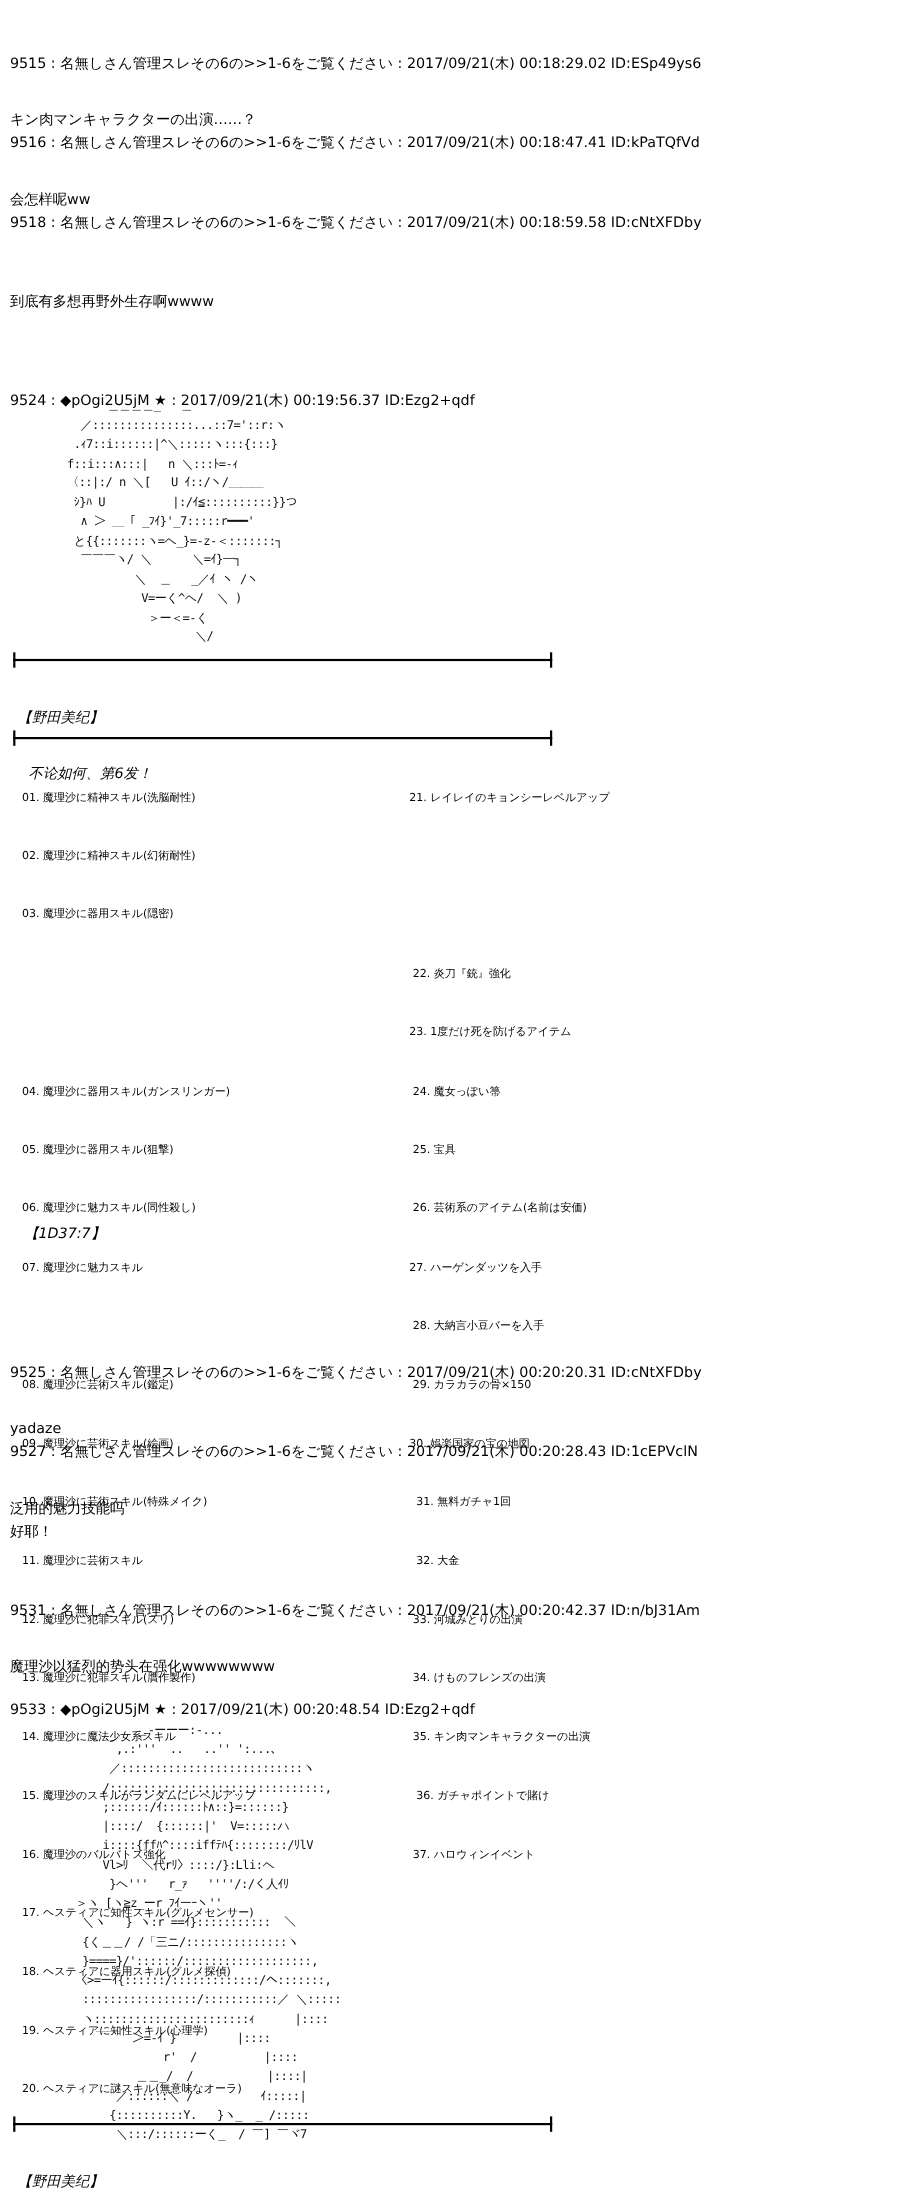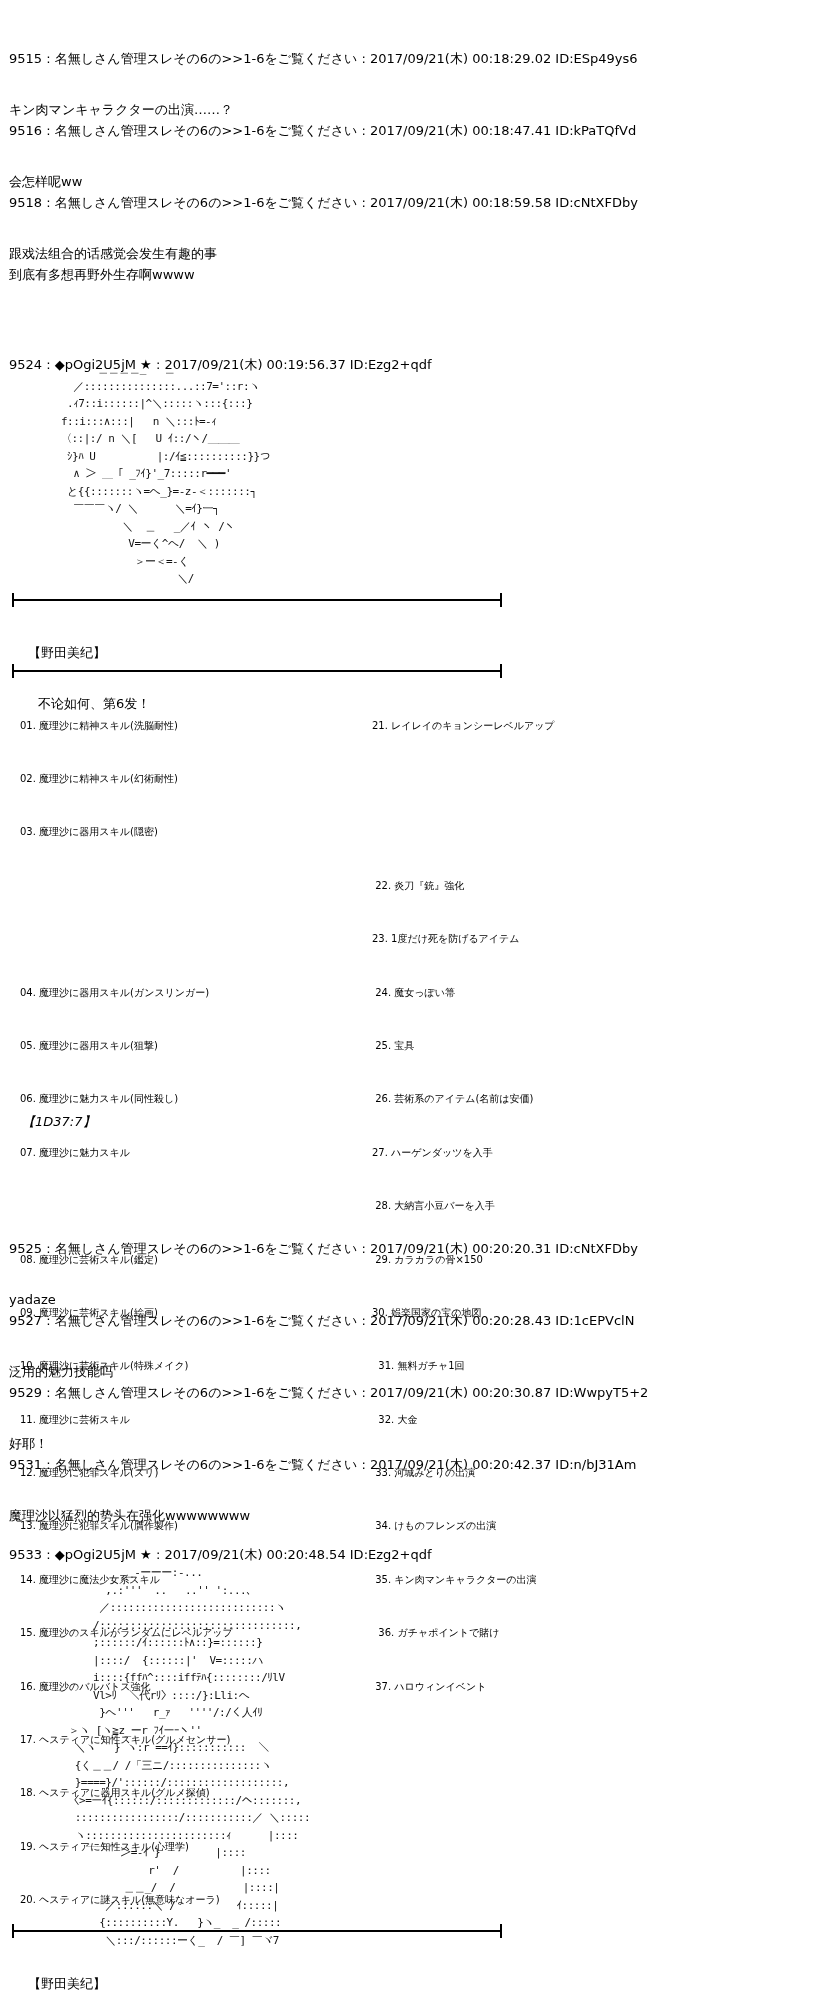--- a/index.html
+++ b/index.html
@@ -44,22 +44,23 @@
       position: absolute;
       top: -6px;
       width: 2px;
       height: 14px;
       background: #000;
     }
     .rule::before { left: 0; }
     .rule::after { right: 0; }
     .speech {
       position: absolute;
-      left: 28px;
-      white-space: pre;
+      left: 16px;
+      white-space: pre;
+      font-style: italic;
     }
     .speech .name { display: block; }
     .speech .line { display: block; padding-left: 10px; }
     .list {
       position: absolute;
       white-space: pre;
       font-size: 10px;
       line-height: 17.8px;
     }
     .list .item { display: block; }
@@ -76,21 +77,20 @@
 <div class="post" style="top:16px;">
   <span class="hdr">9515 : 名無しさん管理スレその6の&gt;&gt;1-6をご覧ください : 2017/09/21(木) 00:18:29.02 ID:ESp49ys6</span>
   <span class="body">キン肉マンキャラクターの出演……？</span>
 </div>
 <div class="post" style="top:88px;">
   <span class="hdr">9516 : 名無しさん管理スレその6の&gt;&gt;1-6をご覧ください : 2017/09/21(木) 00:18:47.41 ID:kPaTQfVd</span>
   <span class="body">会怎样呢ww</span>
 </div>
 <div class="post" style="top:160px;">
   <span class="hdr">9518 : 名無しさん管理スレその6の&gt;&gt;1-6をご覧ください : 2017/09/21(木) 00:18:59.58 ID:cNtXFDby</span>
-  <span class="body">跟戏法组合的话感觉会发生有趣的事</span>
 </div>
 <div class="post" style="top:232px;">
   <span class="body">到底有多想再野外生存啊wwww</span>
 </div>
 
 <div class="post" style="top:322px;">
   <span class="hdr">9524 : ◆pOgi2U5jM ★ : 2017/09/21(木) 00:19:56.37 ID:Ezg2+qdf</span>
 </div>
 
 <pre class="aa" style="left:12px; top:360px; margin:0;">              ＿＿＿＿_   ＿
@@ -168,21 +168,20 @@
 
 <div class="post" style="top:1206px;">
   <span class="hdr">9525 : 名無しさん管理スレその6の&gt;&gt;1-6をご覧ください : 2017/09/21(木) 00:20:20.31 ID:cNtXFDby</span>
   <span class="body">yadaze</span>
 </div>
 <div class="post" style="top:1278px;">
   <span class="hdr">9527 : 名無しさん管理スレその6の&gt;&gt;1-6をご覧ください : 2017/09/21(木) 00:20:28.43 ID:1cEPVclN</span>
   <span class="body">泛用的魅力技能吗</span>
 </div>
 <div class="post" style="top:1350px;">
-  <span class="hdr">9529 : 名無しさん管理スレその6の&gt;&gt;1-6をご覧ください : 2017/09/21(木) 00:20:30.87 ID:WwpyT5+2</span>
   <span class="body">好耶！</span>
 </div>
 <div class="post" style="top:1422px;">
   <span class="hdr">9531 : 名無しさん管理スレその6の&gt;&gt;1-6をご覧ください : 2017/09/21(木) 00:20:42.37 ID:n/bJ31Am</span>
   <span class="body">魔理沙以猛烈的势头在强化wwwwwwww</span>
 </div>
 
 <div class="post" style="top:1512px;">
   <span class="hdr">9533 : ◆pOgi2U5jM ★ : 2017/09/21(木) 00:20:48.54 ID:Ezg2+qdf</span>
 </div>

